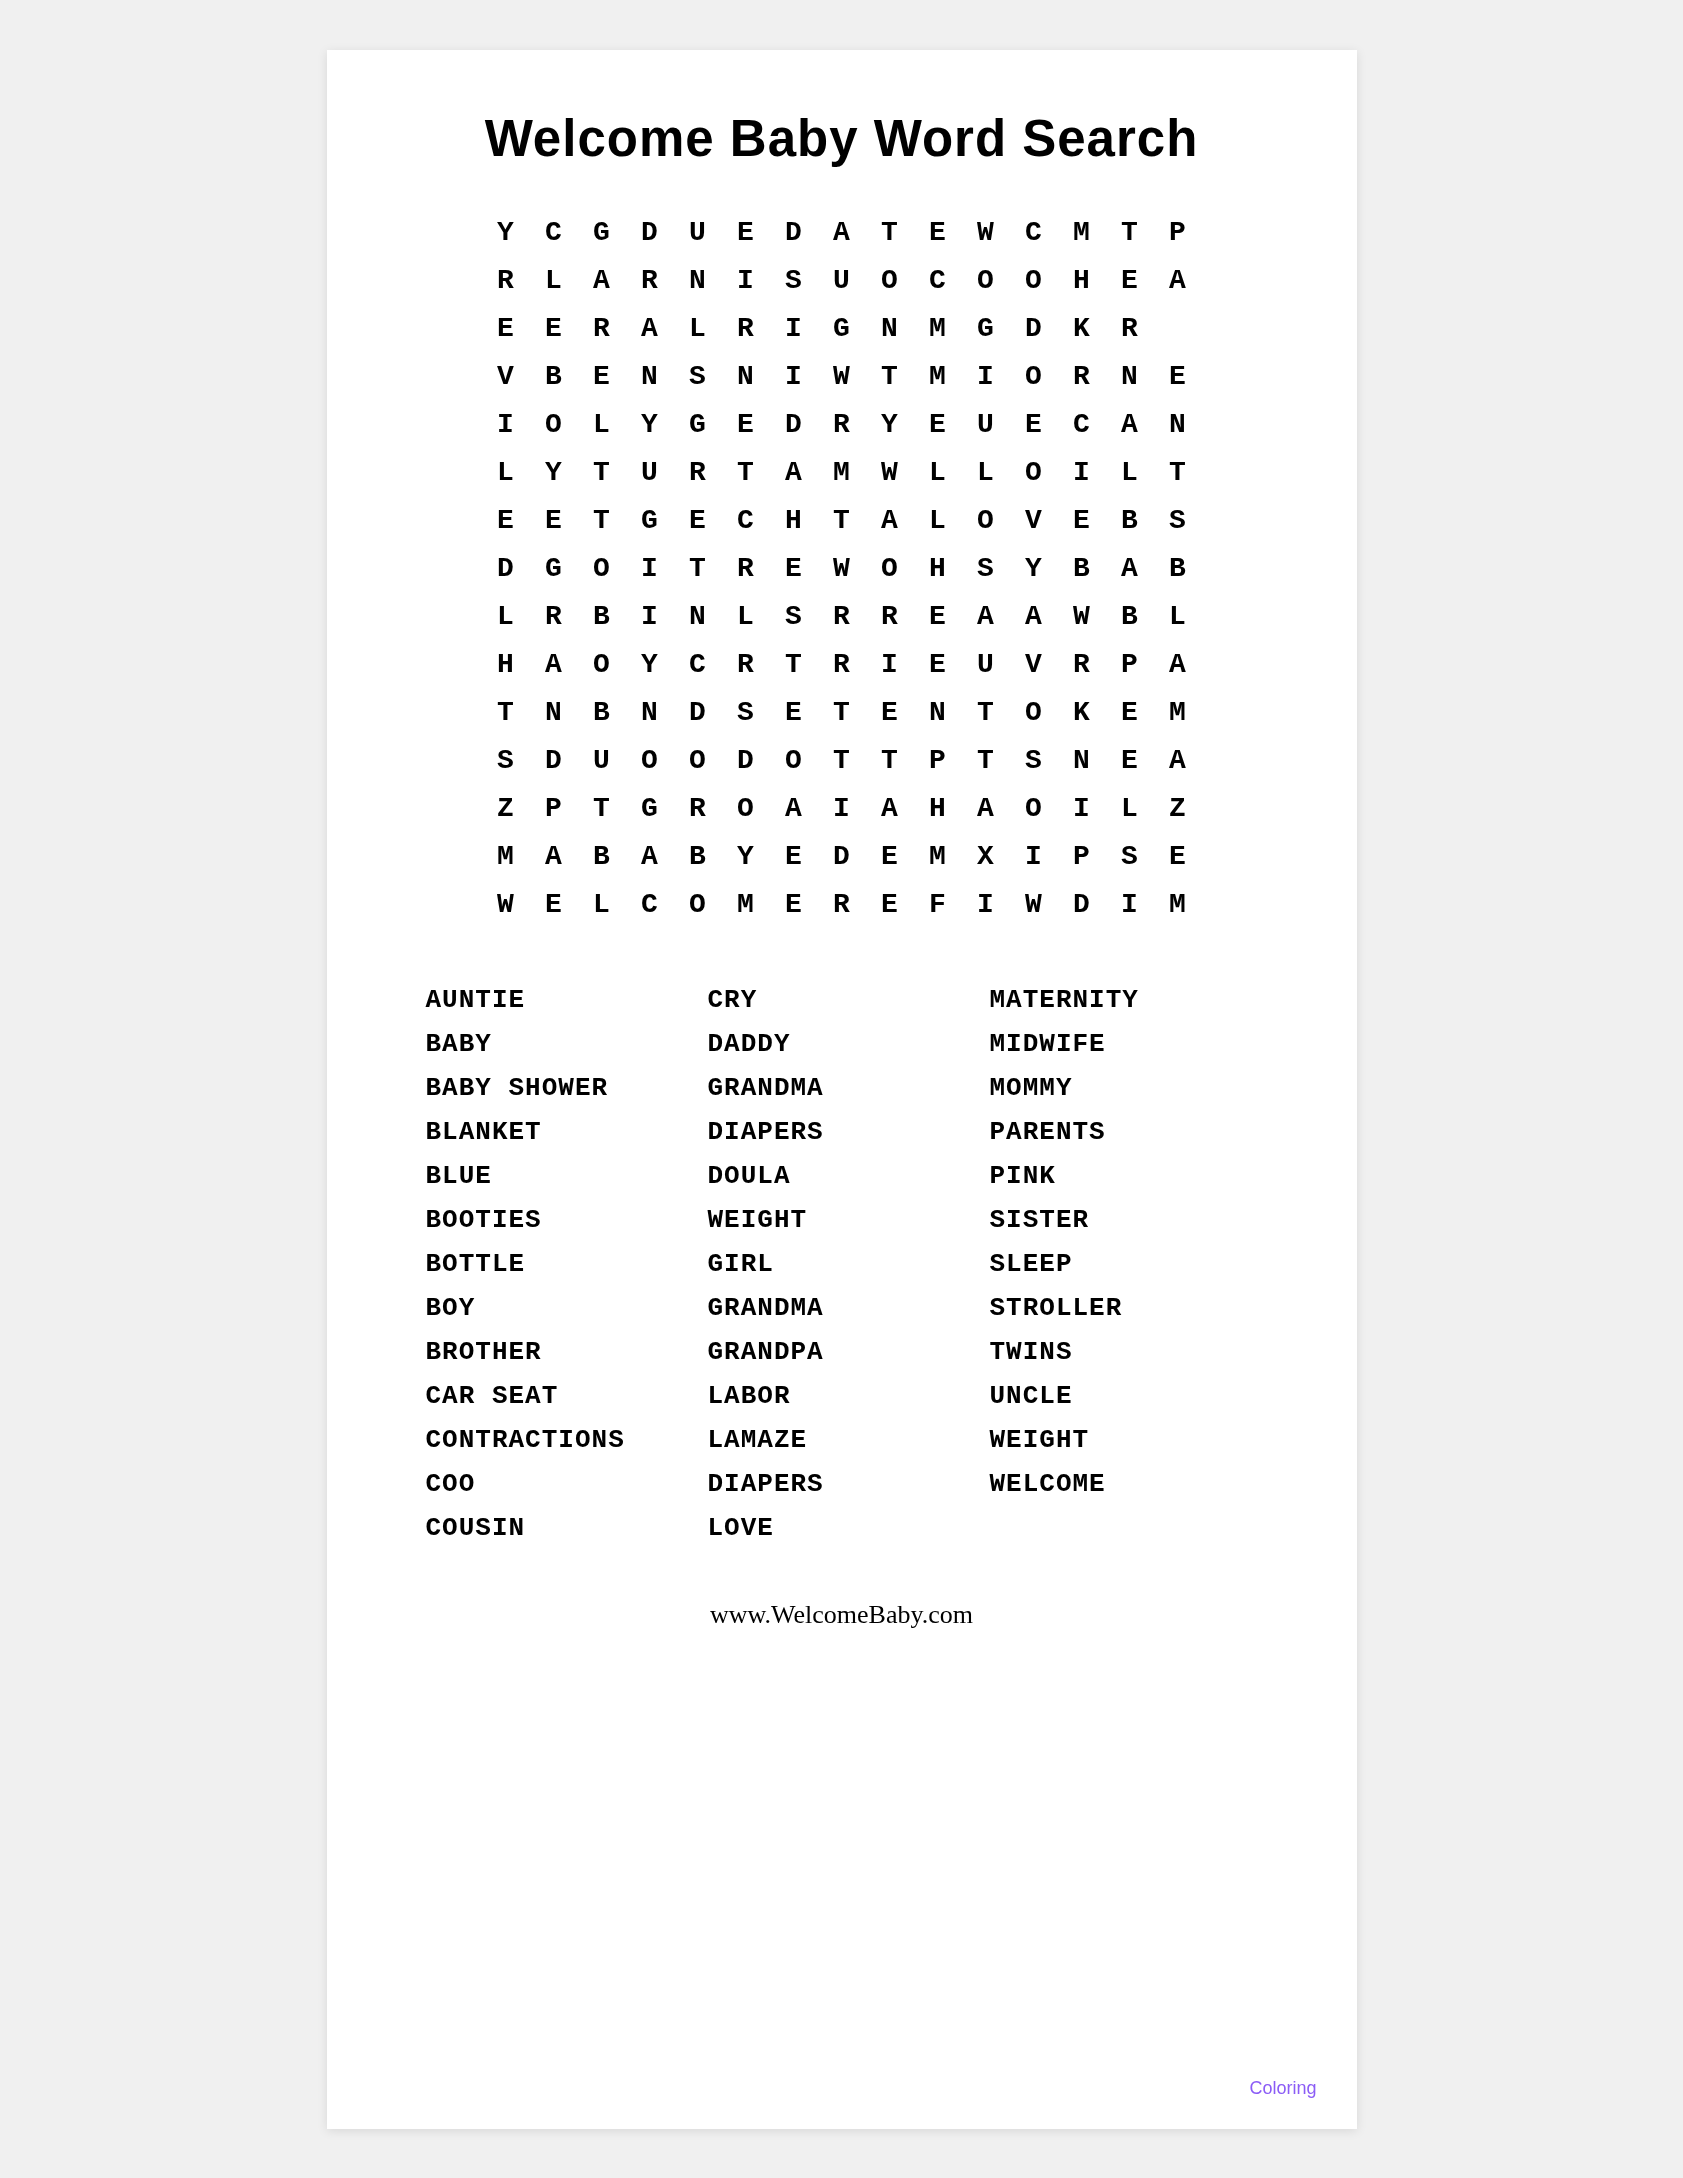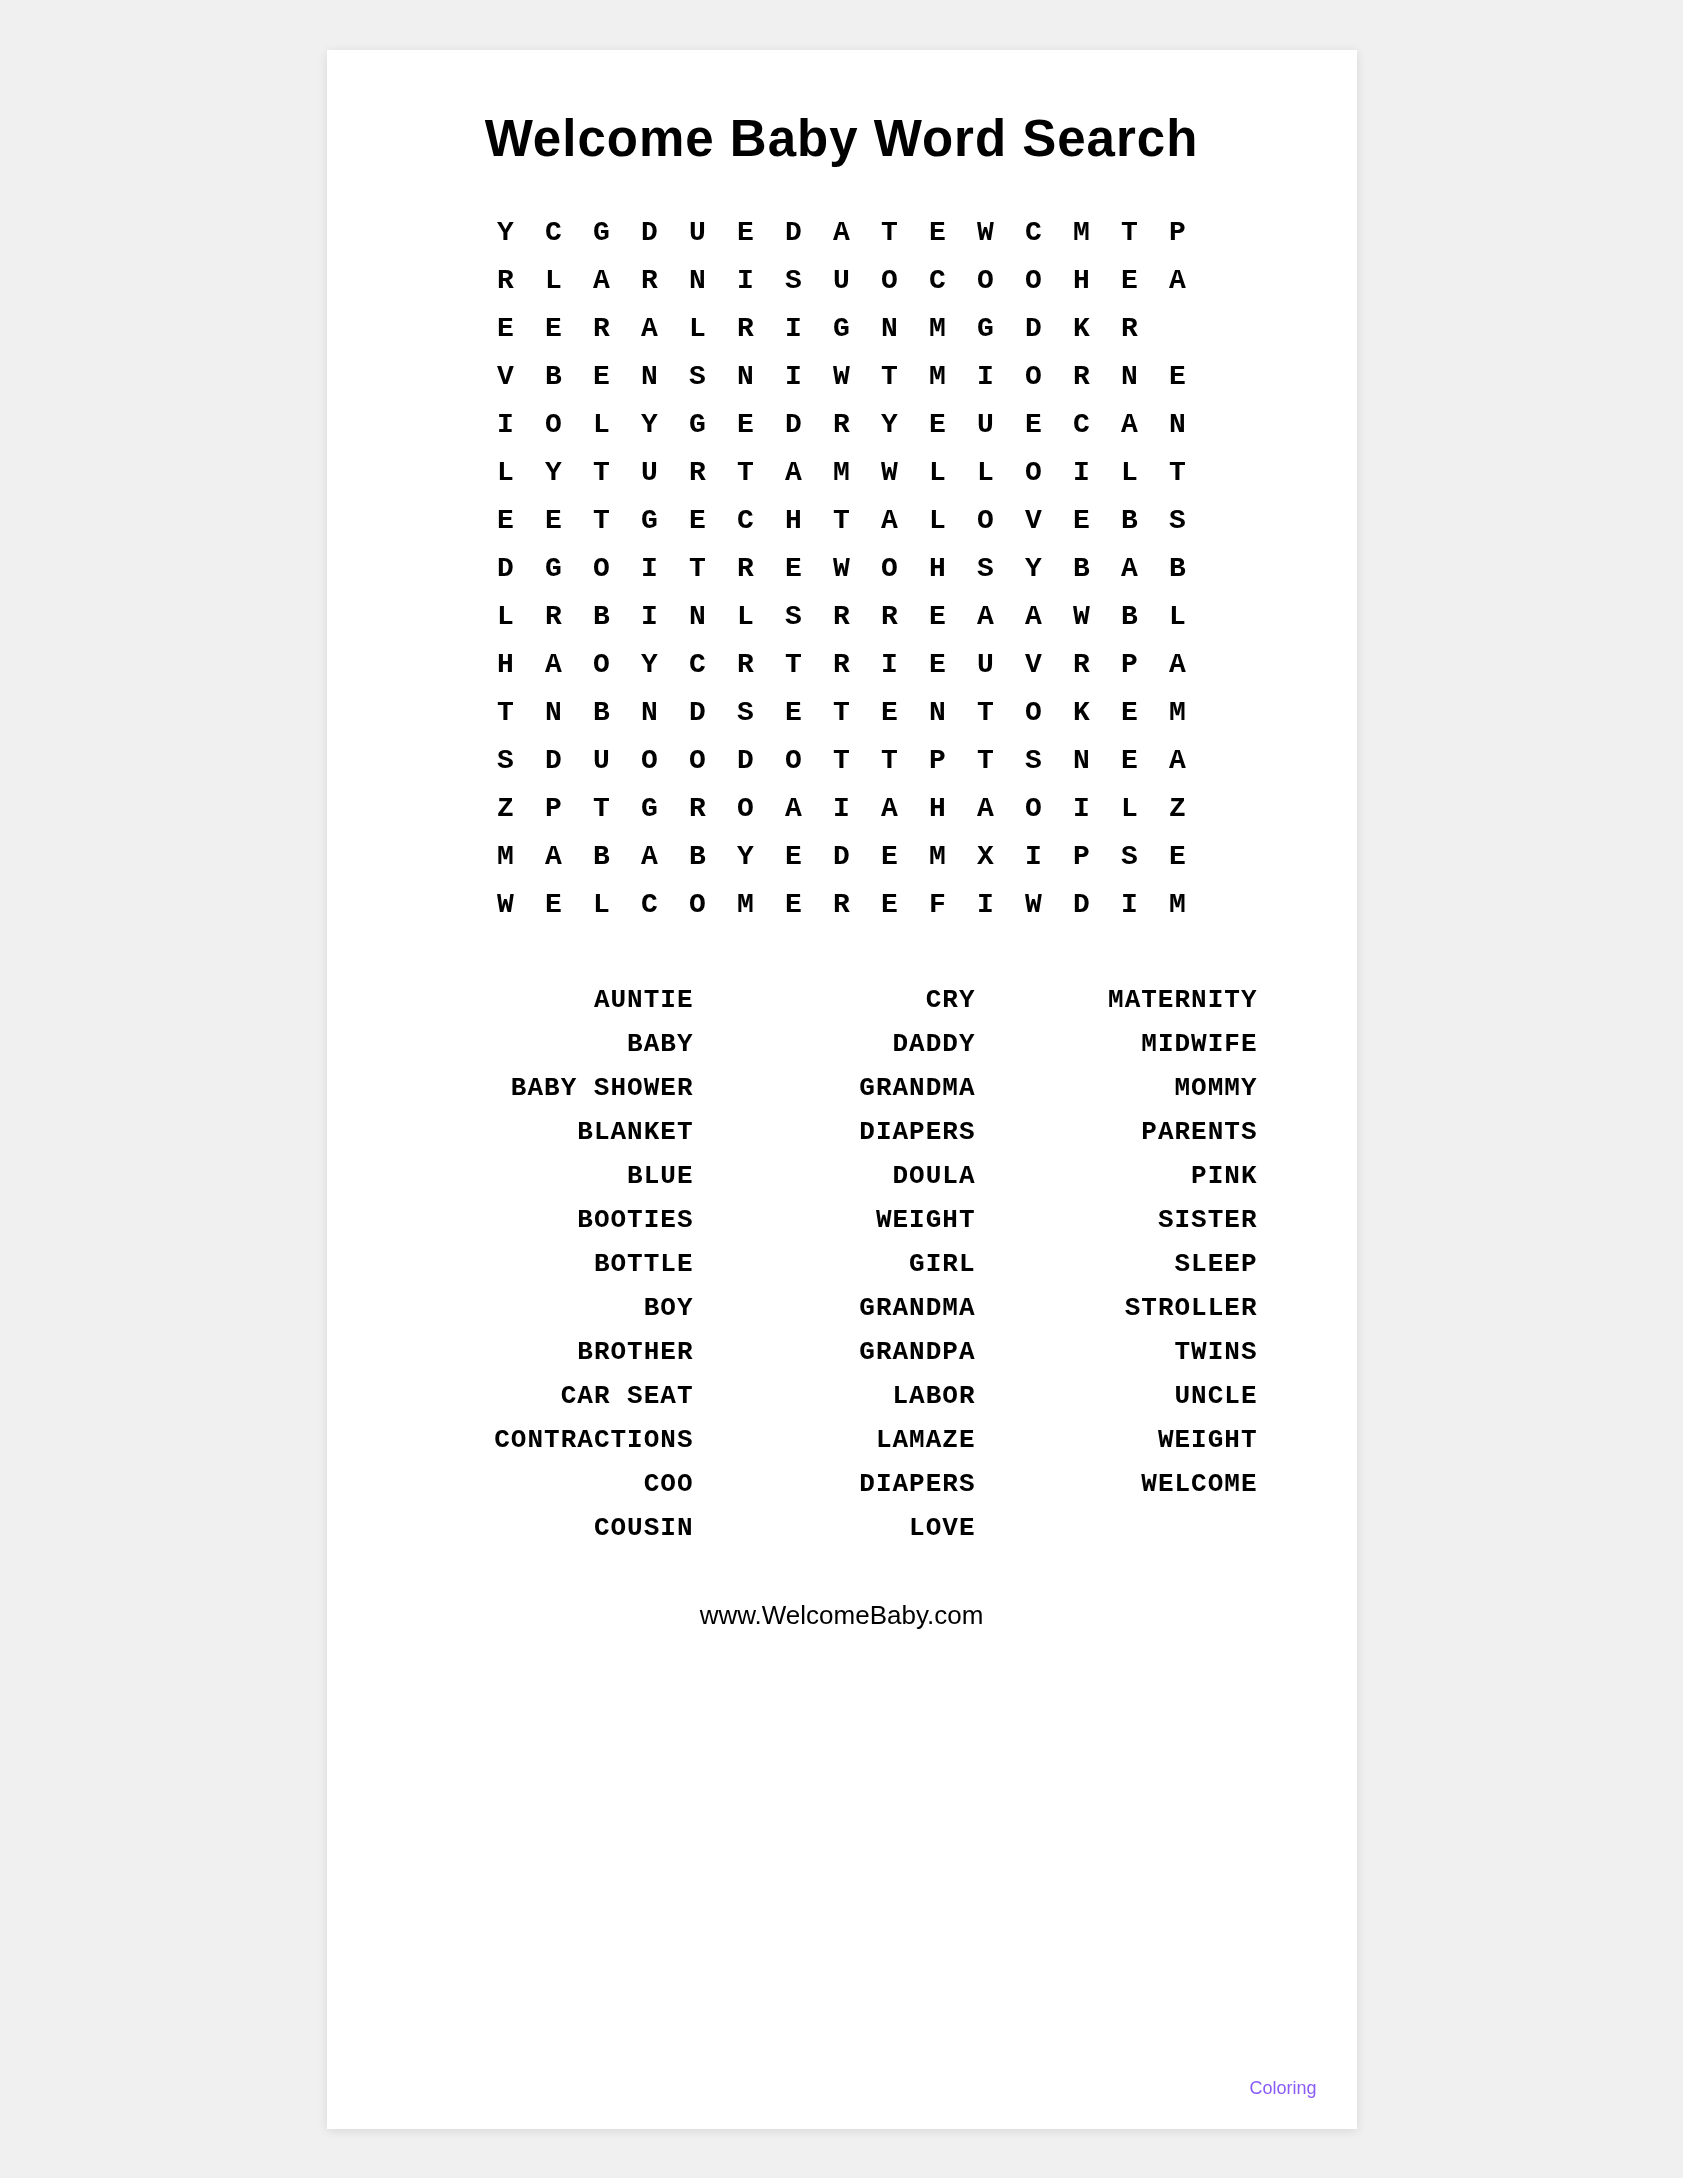--- a/index.html
+++ b/index.html
@@ -48,33 +48,32 @@
       font-family: 'Courier New', Courier, monospace;
       width: 48px;
       height: 48px;
     }
     .word-list {
       display: grid;
       grid-template-columns: 1fr 1fr 1fr;
       gap: 14px;
       padding: 0 20px;
       margin-bottom: 50px;
-      text-align: right;
     }
     .word-item {
       font-size: 26px;
       font-weight: bold;
       font-family: 'Courier New', Courier, monospace;
       padding: 7px 0;
       letter-spacing: 1px;
     }
     .footer {
       text-align: center;
       font-size: 26px;
-      font-family: Liberation Sans, sans-serif;
+      font-family: Liberation Serif, serif;
       margin-top: 20px;
     }
     .coloring-label {
       position: absolute;
       bottom: 30px;
       right: 40px;
       font-size: 18px;
       font-family: Arial, sans-serif;
       color: #8b5cf6;
       text-align: center;

